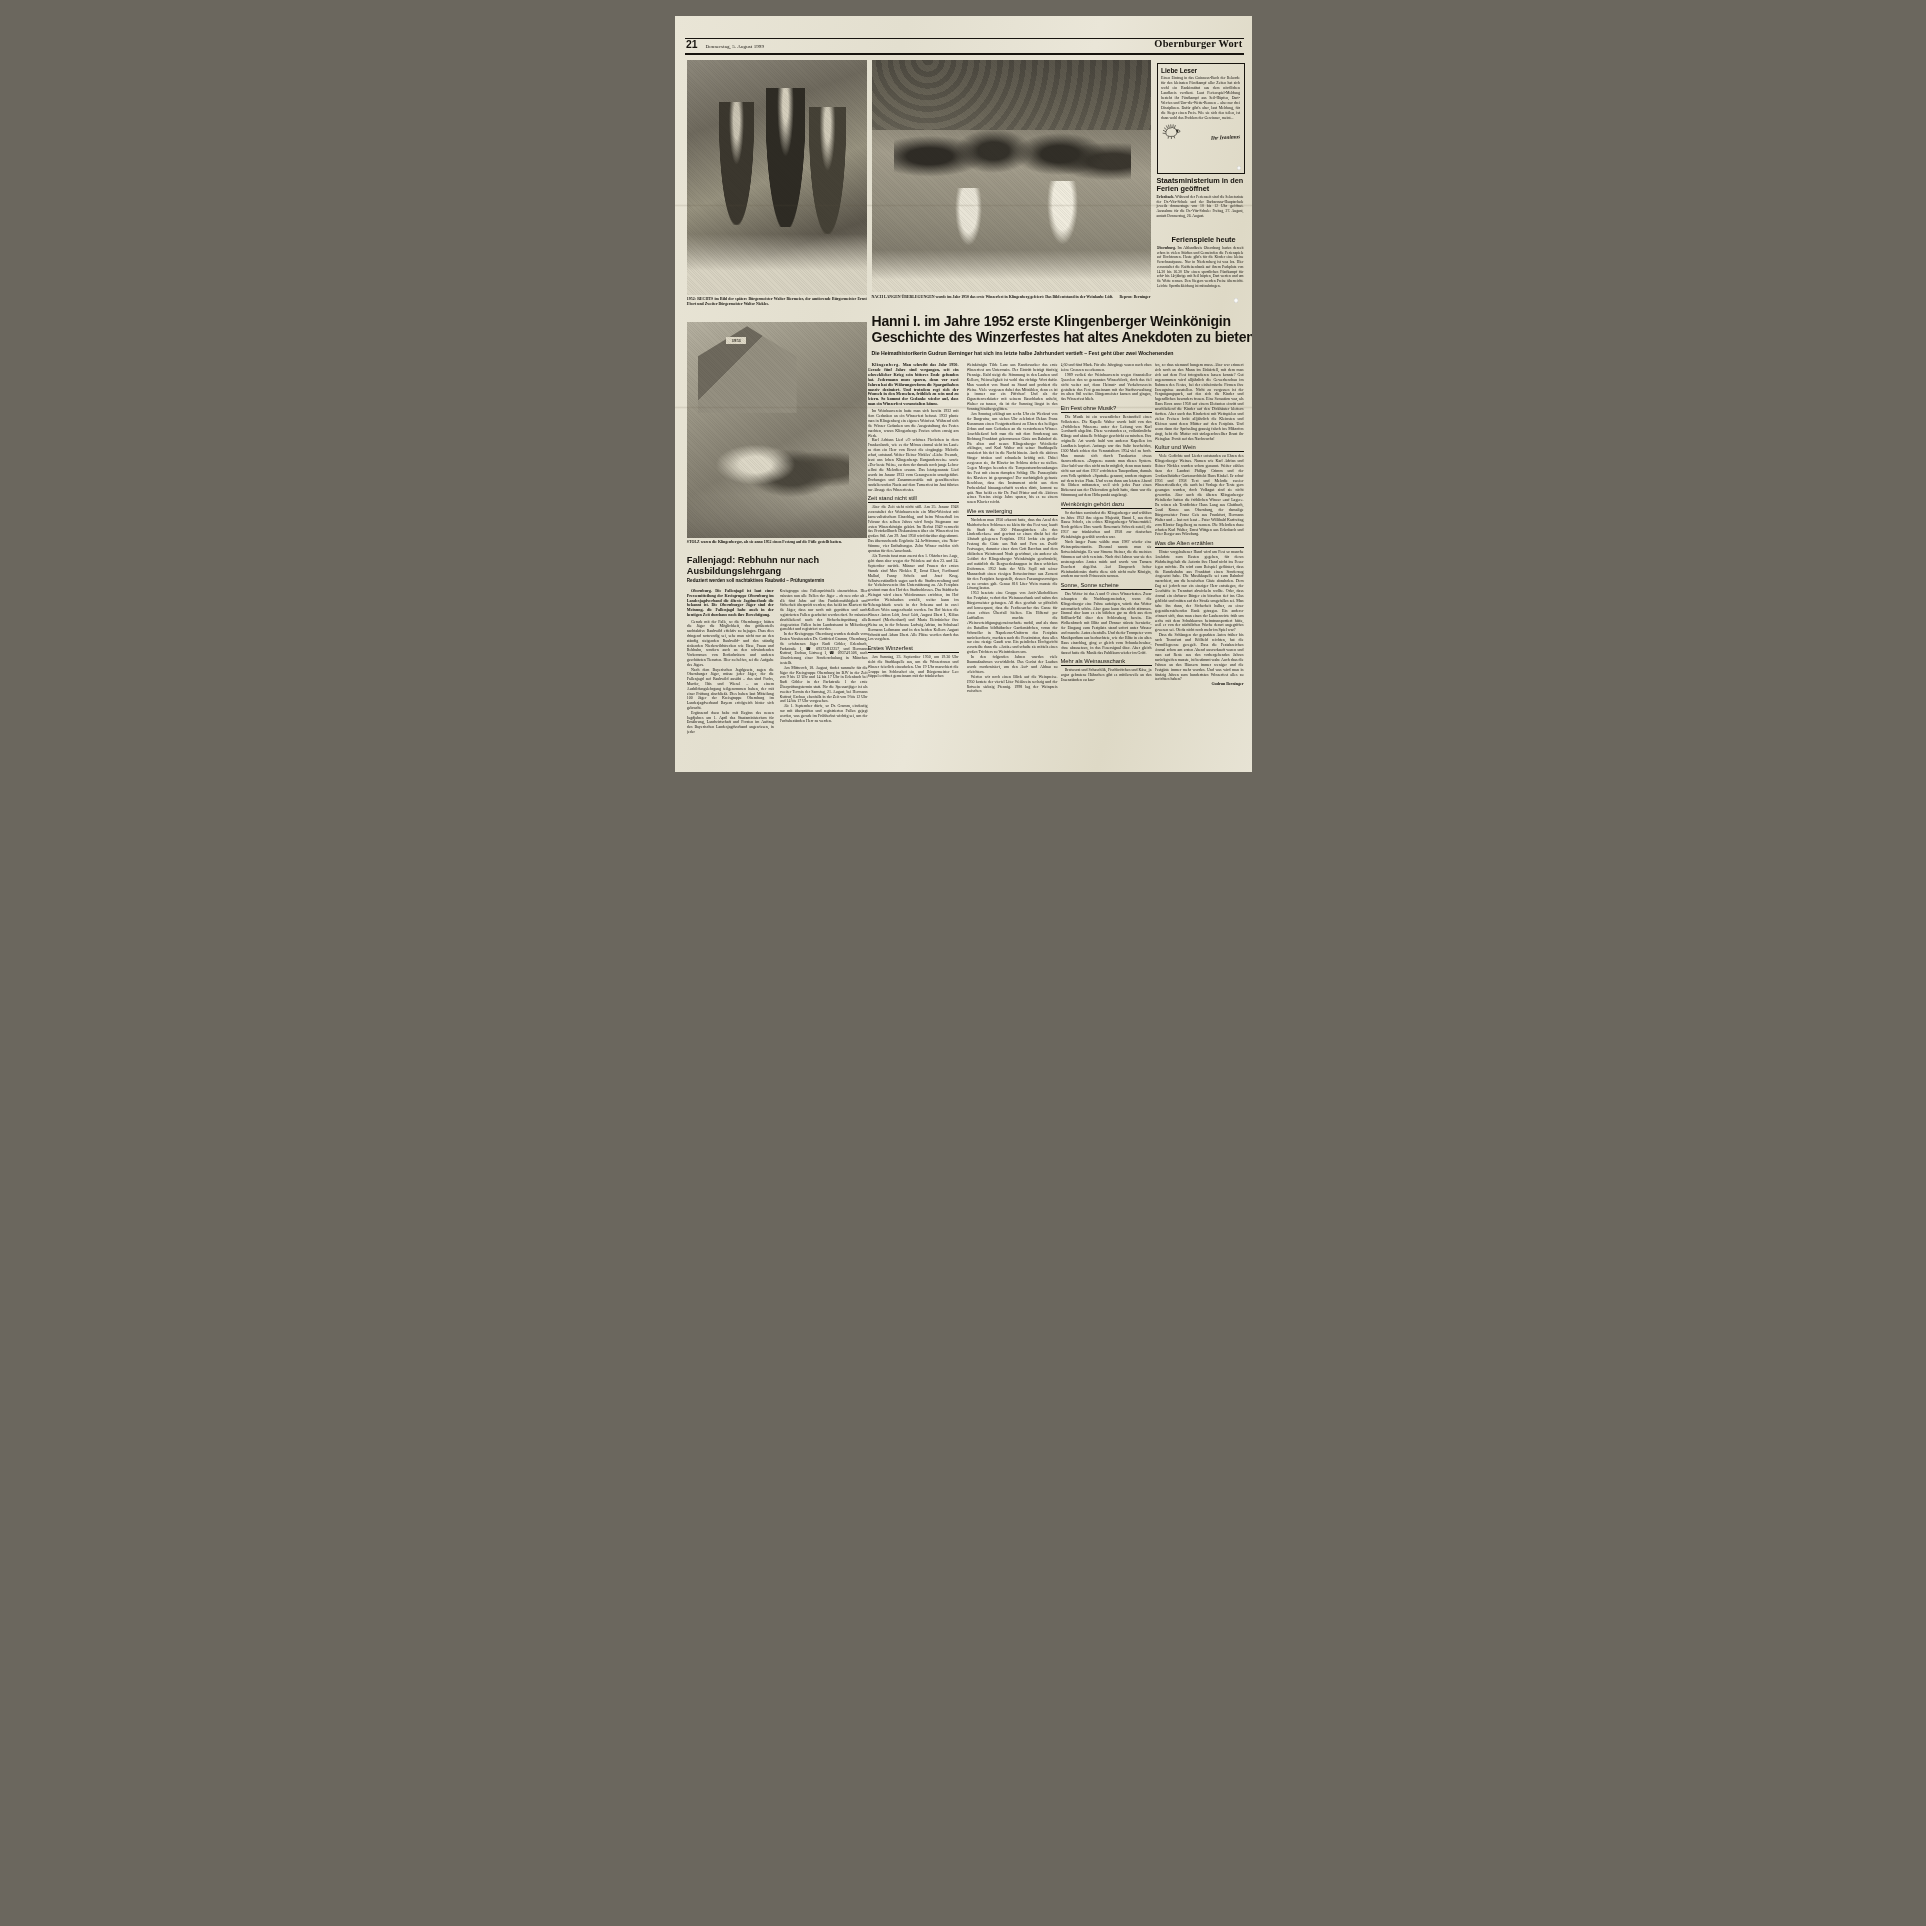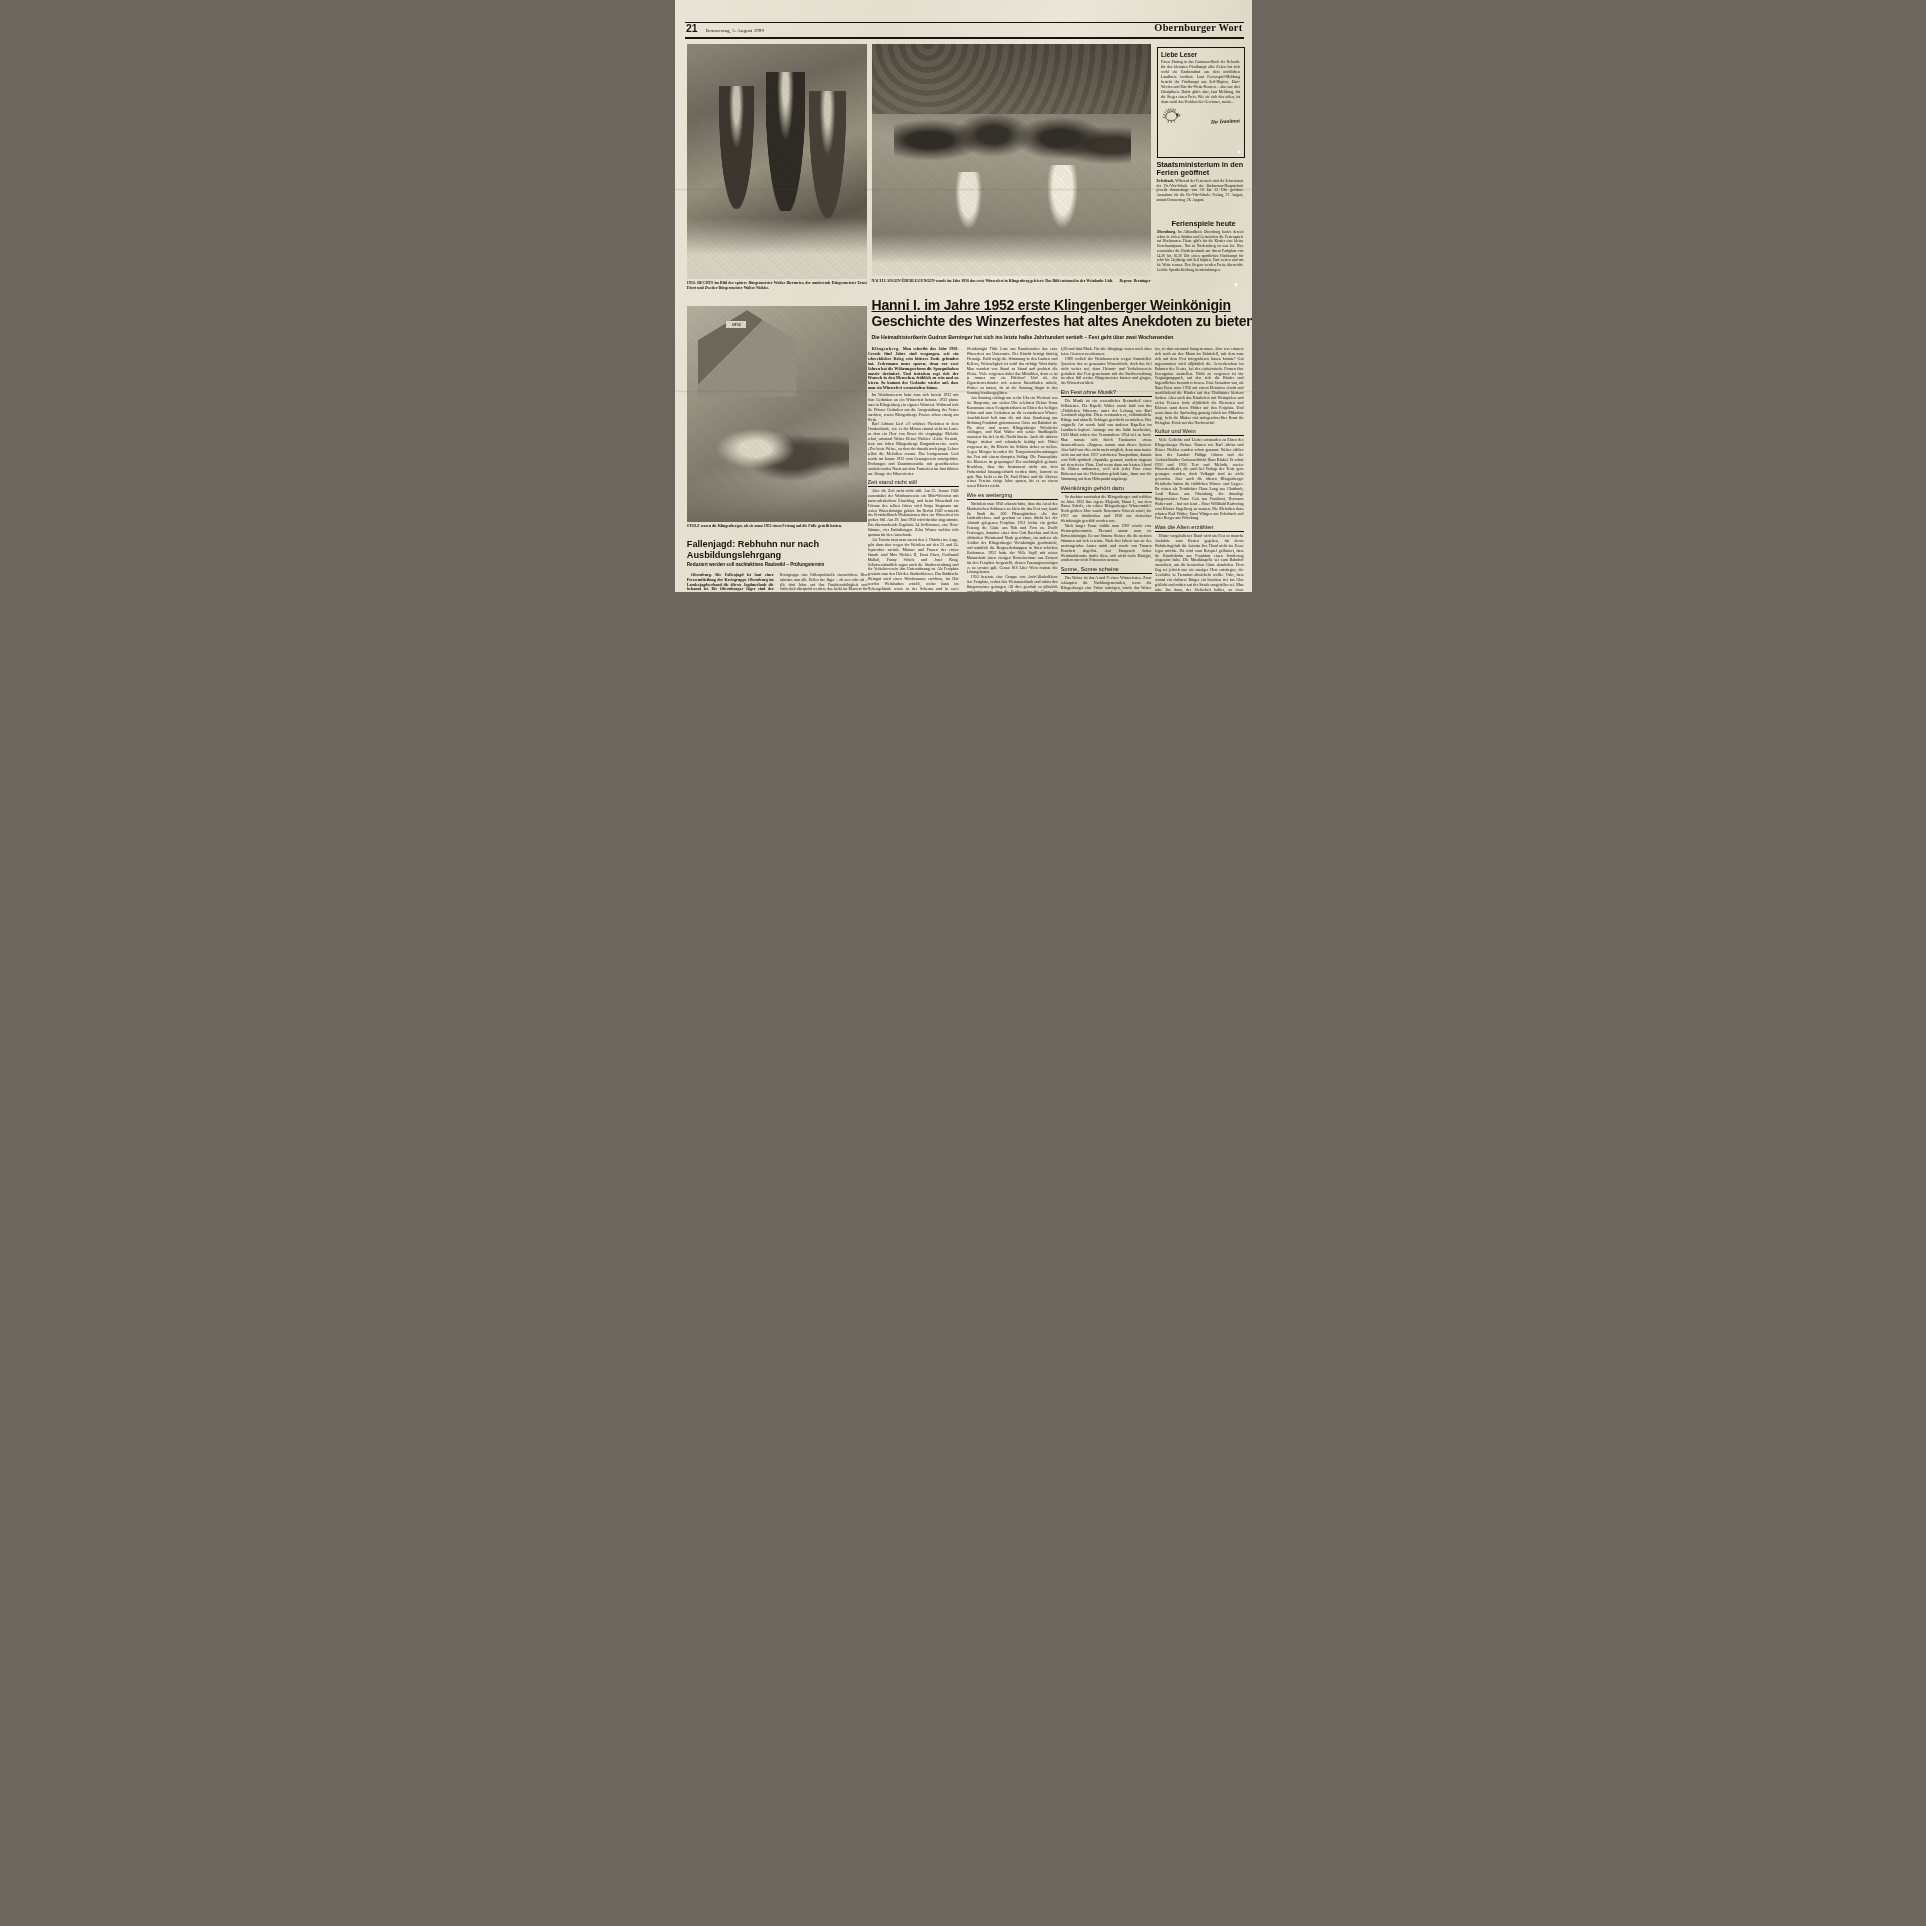--- a/index.html
+++ b/index.html
@@ -1,16 +1,16 @@
 <!DOCTYPE html>
 <html style="font-size:6.2px"><head>
 <meta charset="utf-8">
 <style>
   html,body{margin:0;padding:0;background:#6b675e;}
-  #page{position:relative;width:577px;height:592px;margin:0 auto;
+  #page{position:relative;width:577px;height:756px;margin:16px auto;
         background:linear-gradient(105deg,#e9e5d6 0%,#e3dfcf 30%,#eae6d8 55%,#ded9c6 80%,#e7e3d4 100%);
         font-family:"Liberation Serif",serif;color:#17140f;overflow:hidden;}
   .abs{position:absolute;}
   .rule{background:#17140f;}
   
   #pagenum{font-family:"Liberation Sans",sans-serif;font-weight:bold;font-size:10.4px;}
   #pagedate{font-size:5px;letter-spacing:0.1px;}
   #masthead{font-weight:bold;font-size:10.4px;letter-spacing:0.2px;}
   
   .photo{background:#a09a8c;overflow:hidden;}
@@ -106,21 +106,21 @@
     <span class="lead-in">Erlenbach.</span>
     <span>Während der Ferienzeit sind die Sekretariate der Dr.-Vits-Schule und der Barbarossa-Hauptschule jeweils donnerstags von 10 bis 12 Uhr geöffnet. Ausnahme für die Dr.-Vits-Schule: Freitag, 27. August, anstatt Donnerstag, 26. August.</span>
   </div>
 
   <div class="abs railhead" style="left:497px;top:220px;width:87px;">Ferienspiele heute</div>
   <div class="abs railtext" style="left:482px;top:230px;width:87px;height:65px;overflow:hidden;">
     <span class="lead-in">Obernburg.</span>
     <span>Im Altlandkreis Obernburg laufen derzeit schon in vielen Städten und Gemeinden die Ferienspiele auf Hochtouren. Heute gibt's für die Kinder eine kleine Verschnaufpause. Nur in Niedernberg ist was los. Hier veranstaltet die Raiffeisenbank auf ihrem Parkplatz von 14.30 bis 16.30 Uhr einen sportlichen Fünfkampf für acht- bis 14-jährige mit Seil hüpfen, Dart werfen und um die Wette rennen. Den Siegern werden Preise überreicht. Leichte Sportbekleidung ist mitzubringen.</span>
   </div>
 
-  <div class="abs" id="headline1" style="left:197px;top:297px;text-decoration:underline;">Hanni I. im Jahre 1952 erste Klingenberger Weinkönigin</div>
+  <div class="abs" id="headline1" style="left:197px;top:297px;">Hanni I. im Jahre 1952 erste Klingenberger Weinkönigin</div>
   <div class="abs" id="headline2" style="left:197px;top:313px;">Geschichte des Winzerfestes hat altes Anekdoten zu bieten</div>
   <div class="abs" id="subhead" style="left:197px;top:334px;width:372px;">Die Heimathistorikerin Gudrun Berninger hat sich ins letzte halbe Jahrhundert vertieft – Fest geht über zwei Wochenenden</div>
 
   <div class="abs photo" style="left:12.3px;top:306px;width:180px;height:216px;
        background:linear-gradient(150deg,#b5b0a0 0%,#9a9585 30%,#817c6e 55%,#a39e8e 80%,#8b8678 100%);">
     <div class="abs" style="left:6%;top:2%;width:55%;height:40%;background:linear-gradient(135deg,#6e695d 0 40%,#948f80 40% 100%);clip-path:polygon(0 35%,50% 0,100% 35%,100% 100%,0 100%);"></div>
     <div class="abs plaque" style="left:22%;top:7%;width:20px;height:7px;font-size:4.6px;line-height:7px;">1951</div>
     <div class="abs" style="left:10%;top:48%;width:80%;height:40%;background:radial-gradient(ellipse at 35% 45%,#dcd7c6 0 12%,rgba(0,0,0,0) 30%),radial-gradient(ellipse at 60% 55%,#4a463c 0 18%,rgba(0,0,0,0) 36%),radial-gradient(ellipse at 85% 50%,#5a5549 0 14%,rgba(0,0,0,0) 30%);"></div>
     <div class="abs" style="left:0;bottom:0;width:100%;height:20%;background:linear-gradient(rgba(0,0,0,0),#6f6a5e);"></div>
     <div class="ht"></div>

